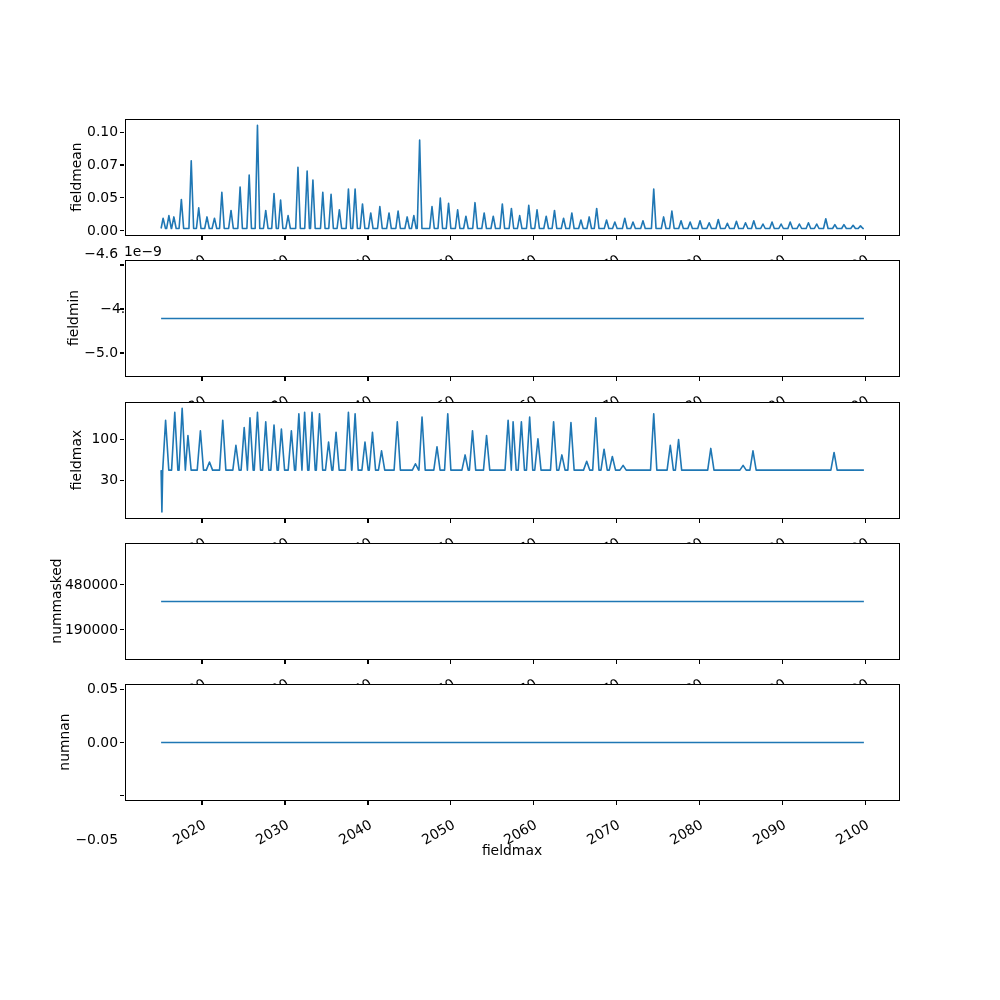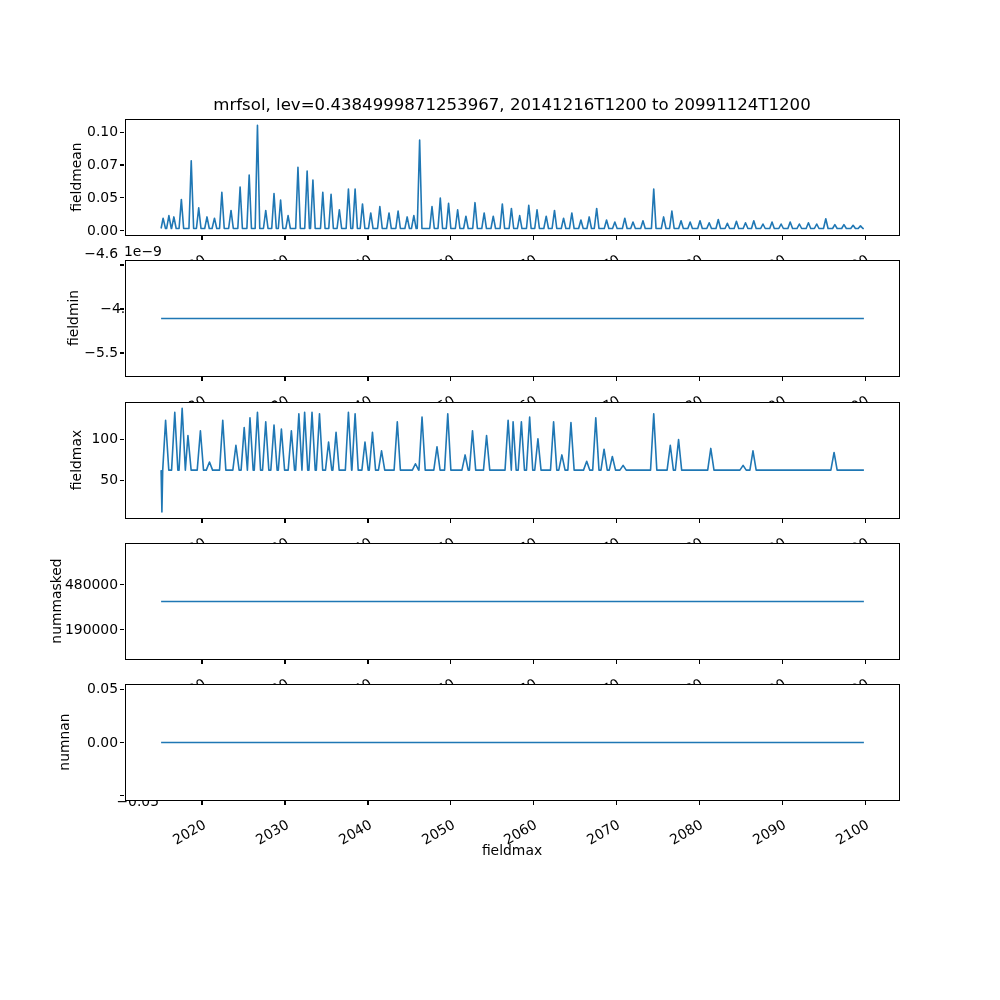--- a/index.html
+++ b/index.html
@@ -23,21 +23,20 @@
   .x-tick-mark{position:absolute;width:1.2px;height:4px;background:#000;z-index:3;}
   .x-tick-label{position:absolute;z-index:1;width:0;height:0;}
   .x-tick-label>span{position:absolute;right:0;top:0;display:inline-block;
                      transform-origin:100% 0;transform:rotate(-30deg);
                      font-size:13.9px;white-space:nowrap;}
 </style>
 </head>
 <body>
 
 <div id="figure">
-  <div class="title">mrfsol, lev=0.4384999871253967, 20141216T1200 to 20991124T1200</div>
 
   <div class="ylabel yl0">fieldmean</div>
   <div class="ylabel yl1">fieldmin</div>
   <div class="ylabel yl2">fieldmax</div>
   <div class="ylabel yl3">nummasked</div>
   <div class="ylabel yl4">numnan</div>
 
   <div class="offset-text">1e−9</div>
 
   <div class="axes" style="top: 119px;">
@@ -109,21 +108,21 @@
     </div>
     <div class="x-tick-mark" style="left: 864.98px; top: 236px;"></div>
     <div class="x-tick-label" style="left: 863.58px; top: 251px;">
       <span>2100</span>
     </div>
     <div class="y-tick-mark" style="left: 120px; top: 264.458px;"></div>
     <div class="y-tick-label" style="top: 254px;">−4.6</div>
     <div class="y-tick-mark" style="left: 120px; top: 308.443px;"></div>
     <div class="y-tick-label" style="top: 309.043px; padding-left: 16px;">−4.8</div>
     <div class="y-tick-mark" style="left: 120px; top: 352.428px;"></div>
-    <div class="y-tick-label" style="top: 353.028px;">−5.5</div>
+    <div class="y-tick-label" style="top: 353.028px;">−5.0</div>
     <div class="x-tick-mark" style="left: 201.452px; top: 377px;"></div>
     <div class="x-tick-label" style="left: 200.052px; top: 392px;">
       <span>2020</span>
     </div>
     <div class="x-tick-mark" style="left: 284.393px; top: 377px;"></div>
     <div class="x-tick-label" style="left: 282.993px; top: 392px;">
       <span>2030</span>
     </div>
     <div class="x-tick-mark" style="left: 367.334px; top: 377px;"></div>
     <div class="x-tick-label" style="left: 365.934px; top: 392px;">
@@ -147,21 +146,21 @@
     </div>
     <div class="x-tick-mark" style="left: 782.039px; top: 377px;"></div>
     <div class="x-tick-label" style="left: 780.639px; top: 392px;">
       <span>2090</span>
     </div>
     <div class="x-tick-mark" style="left: 864.98px; top: 377px;"></div>
     <div class="x-tick-label" style="left: 863.58px; top: 392px;">
       <span>2100</span>
     </div>
     <div class="y-tick-mark" style="left: 120px; top: 479.536px;"></div>
-    <div class="y-tick-label" style="top: 480.136px;">50</div>
+    <div class="y-tick-label" style="top: 480.136px;">30</div>
     <div class="y-tick-mark" style="left: 120px; top: 438.627px;"></div>
     <div class="y-tick-label" style="top: 439.227px;">100</div>
     <div class="x-tick-mark" style="left: 201.452px; top: 519px;"></div>
     <div class="x-tick-label" style="left: 200.052px; top: 534px;">
       <span>2020</span>
     </div>
     <div class="x-tick-mark" style="left: 284.393px; top: 519px;"></div>
     <div class="x-tick-label" style="left: 282.993px; top: 534px;">
       <span>2030</span>
     </div>
@@ -227,21 +226,21 @@
     </div>
     <div class="x-tick-mark" style="left: 782.039px; top: 660px;"></div>
     <div class="x-tick-label" style="left: 780.639px; top: 675px;">
       <span>2090</span>
     </div>
     <div class="x-tick-mark" style="left: 864.98px; top: 660px;"></div>
     <div class="x-tick-label" style="left: 863.58px; top: 675px;">
       <span>2100</span>
     </div>
     <div class="y-tick-mark" style="left: 120px; top: 795.082px;"></div>
-    <div class="y-tick-label" style="top: 802px; padding-left: 41px;">−0.05</div>
+    <div class="y-tick-label" style="top: 840px;">−0.05</div>
     <div class="y-tick-mark" style="left: 120px; top: 741.9px;"></div>
     <div class="y-tick-label" style="top: 742.5px;">0.00</div>
     <div class="y-tick-mark" style="left: 120px; top: 688.718px;"></div>
     <div class="y-tick-label" style="top: 689.318px;">0.05</div>
     <div class="x-tick-mark" style="left: 201.452px; top: 801px;"></div>
     <div class="x-tick-label" style="left: 200.052px; top: 816px;">
       <span>2020</span>
     </div>
     <div class="x-tick-mark" style="left: 284.393px; top: 801px;"></div>
     <div class="x-tick-label" style="left: 282.993px; top: 816px;">

